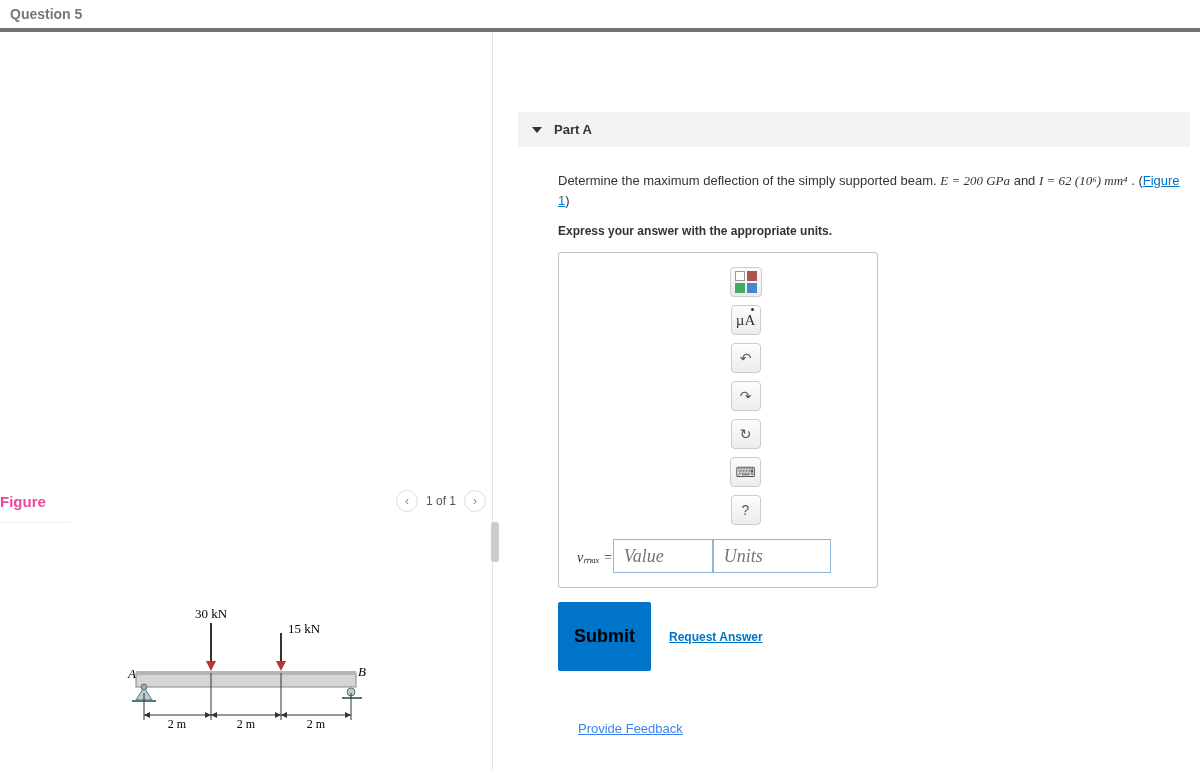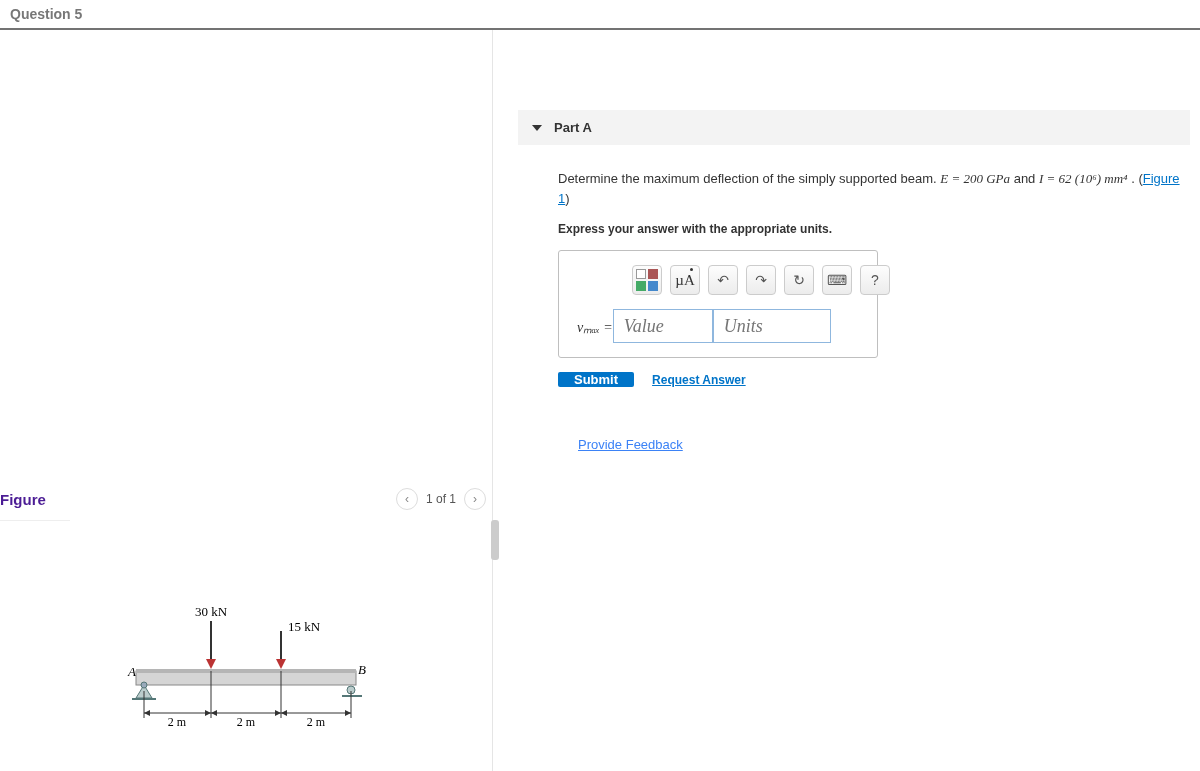--- a/index.html
+++ b/index.html
@@ -7,21 +7,21 @@
     font-family: Arial, Helvetica, sans-serif;
     font-size: 13px;
     color: #333;
     background: #fff;
     width: 1200px;
     height: 771px;
     overflow: hidden;
   }
   .header {
     padding: 6px 10px;
-    border-bottom: 2px solid #737373;
+    border-bottom: 4px solid #737373;
     font-weight: bold;
     color: #777;
     font-size: 14px;
   }
   .main {
     display: flex;
     height: calc(100% - 30px);
   }
   .left-pane {
     width: 492px;
@@ -34,21 +34,21 @@
   }
   .figure-header {
     display: flex;
     align-items: center;
     justify-content: space-between;
     padding: 4px 6px 10px 0;
   }
   .figure-title {
     font-weight: bold;
     font-size: 15px;
-    color: #4c1d95;
+    color: #ec4899;
   }
   .figure-nav {
     display: flex;
     align-items: center;
     gap: 8px;
     font-size: 12px;
     color: #555;
   }
   .nav-btn {
     width: 22px; height: 22px;
@@ -128,20 +128,21 @@
     margin: 0 0 14px 40px;
     padding: 14px 18px;
     width: 320px;
   }
   .toolbar {
     display: flex;
     align-items: center;
     gap: 8px;
     margin-left: 55px;
     margin-bottom: 14px;
+    flex-direction: column;
   }
   .tool-btn {
     height: 30px;
     min-width: 30px;
     border: 1px solid #ccc;
     border-radius: 4px;
     background: linear-gradient(#fdfdfd,#ececec);
     display:flex;align-items:center;justify-content:center;
     font-size: 14px;
     color:#555;
@@ -194,25 +195,25 @@
   .ans-input.value { width: 100px; }
   .ans-input.units { width: 118px; }
   .btn-row {
     margin: 0 0 0 40px;
     display:flex;
     align-items:center;
     gap: 18px;
   }
   .submit-btn {
     background: #0074c8;
-    color: #ffffff;
+    color: #000000;
     border: none;
-    padding: 0 16px;
-    font-weight: bold;
-    font-size: 13px;
+    padding: 24px 16px;
+    font-weight: bold;
+    font-size: 18px;
     border-radius: 2px;
     cursor:pointer;
   }
   .req-link {
     color: #0074c8;
     font-weight: bold;
     font-size: 12px;
     text-decoration: underline;
     cursor:pointer;
   }

